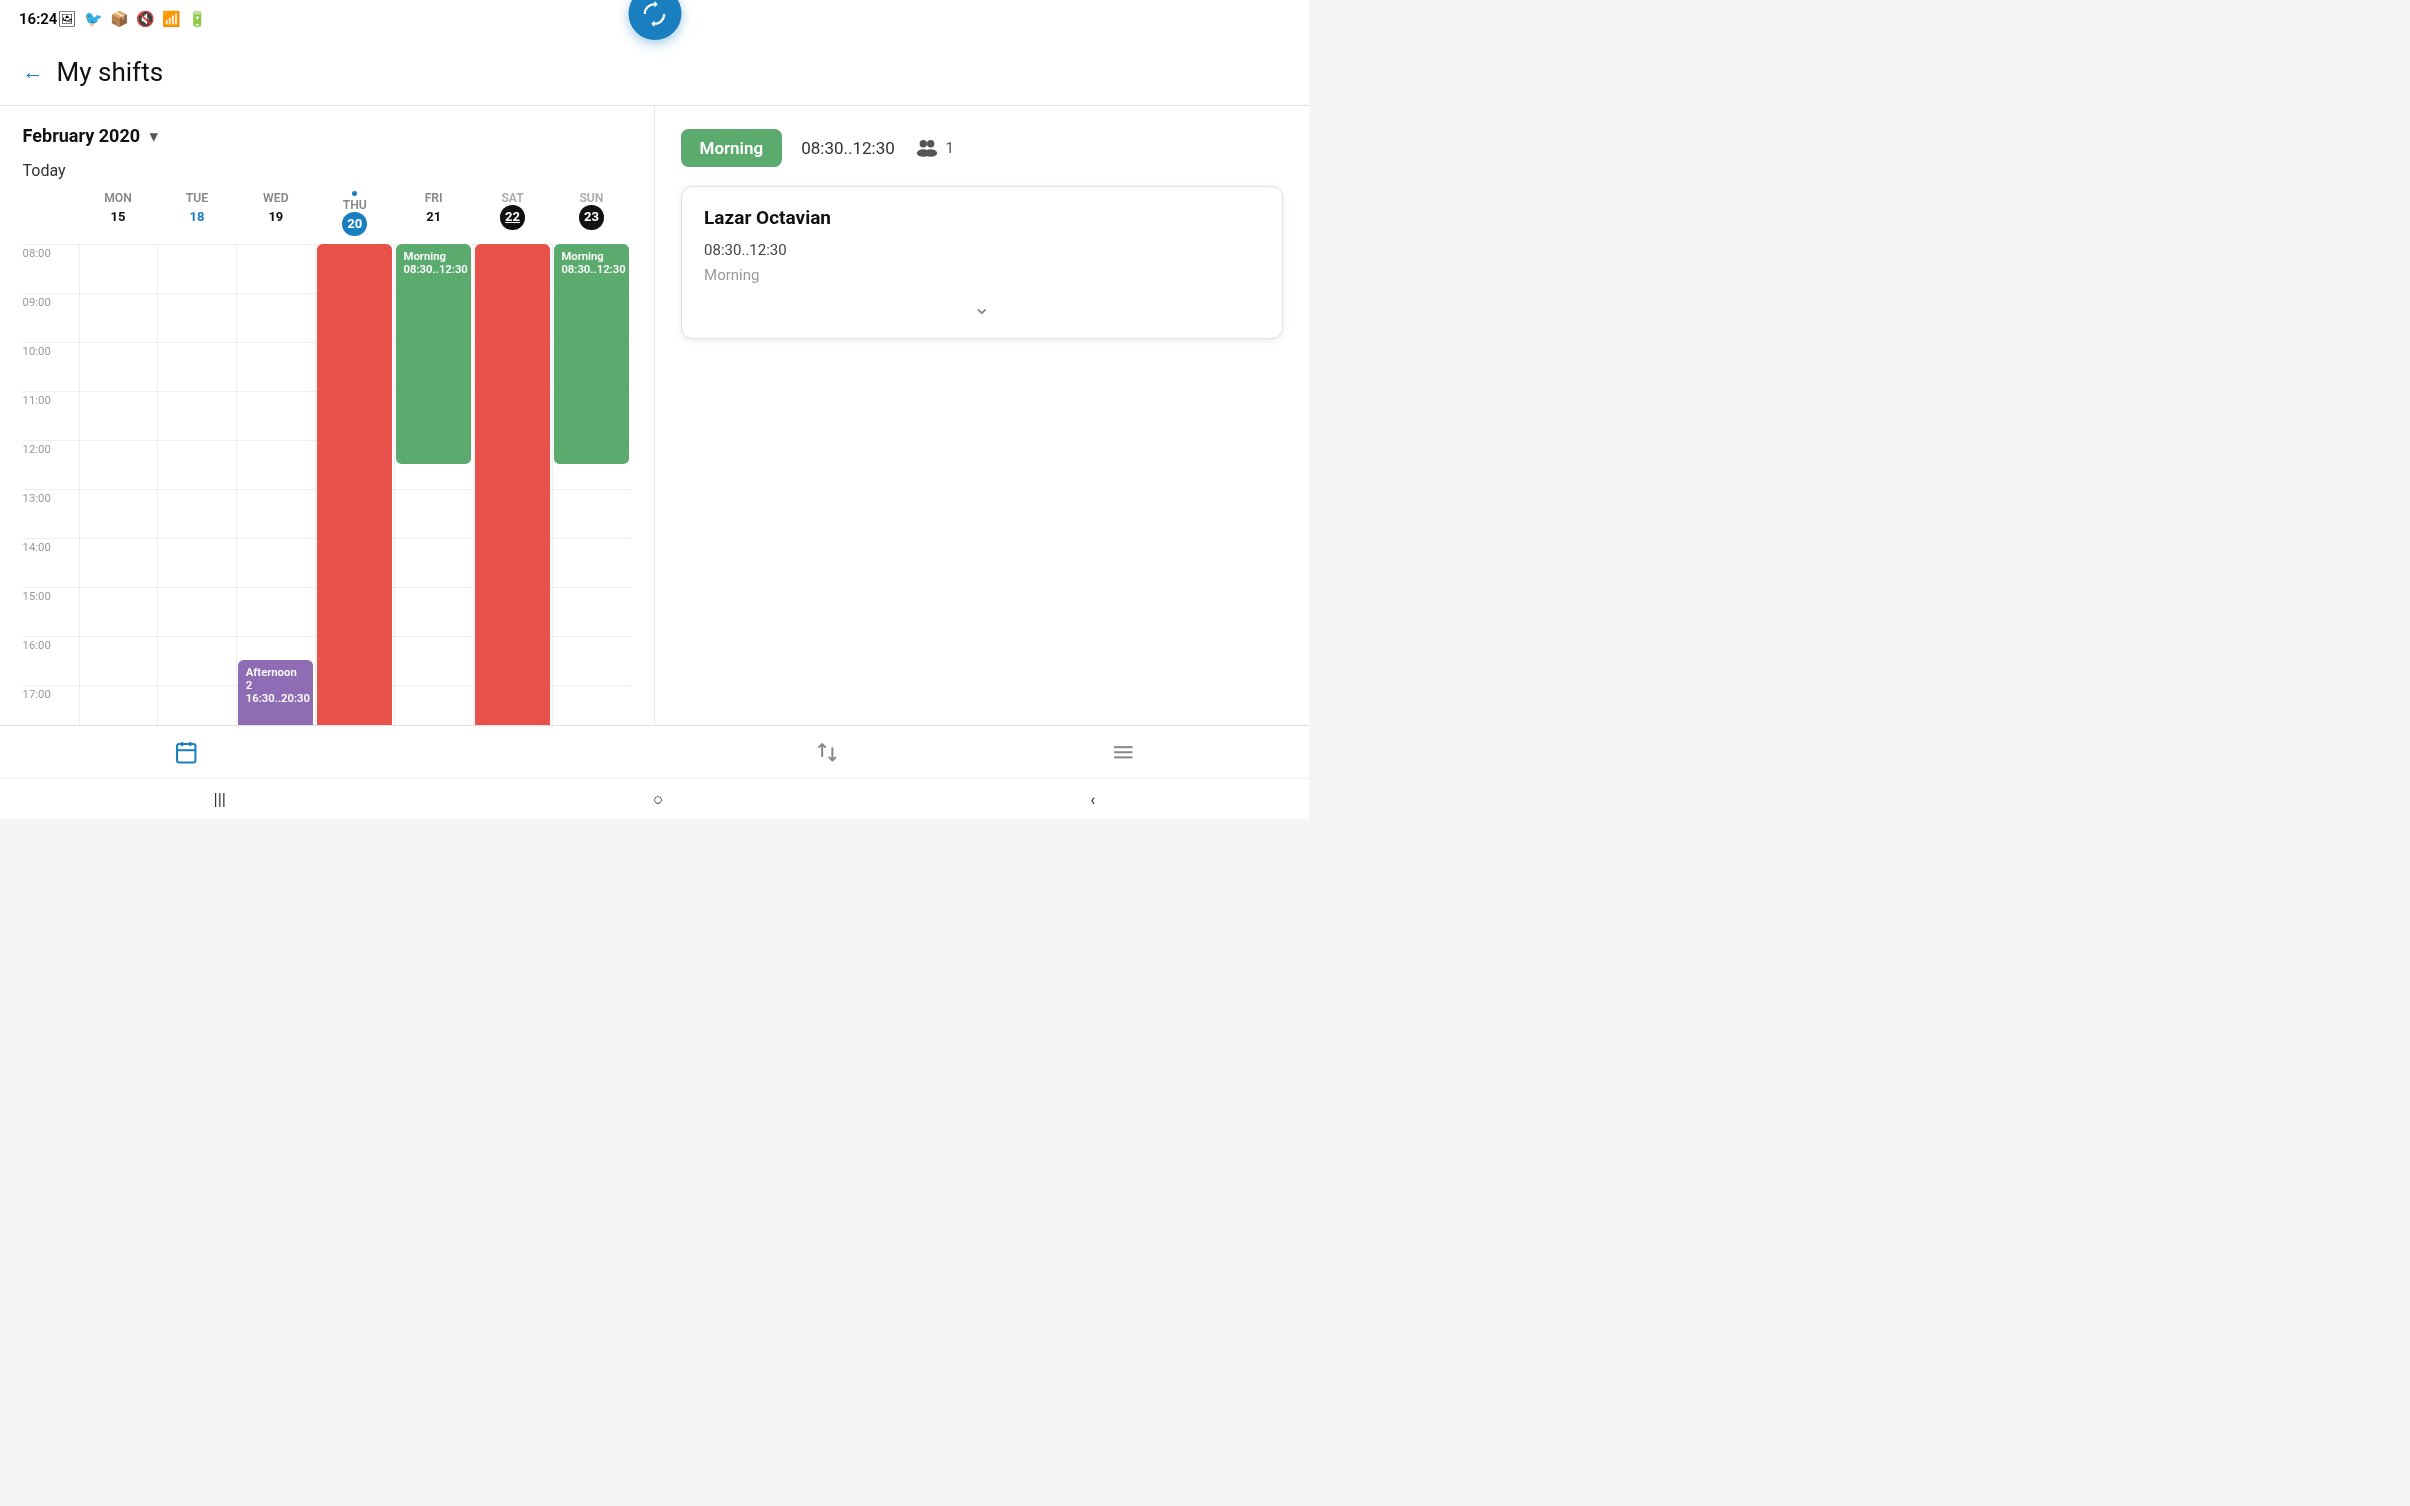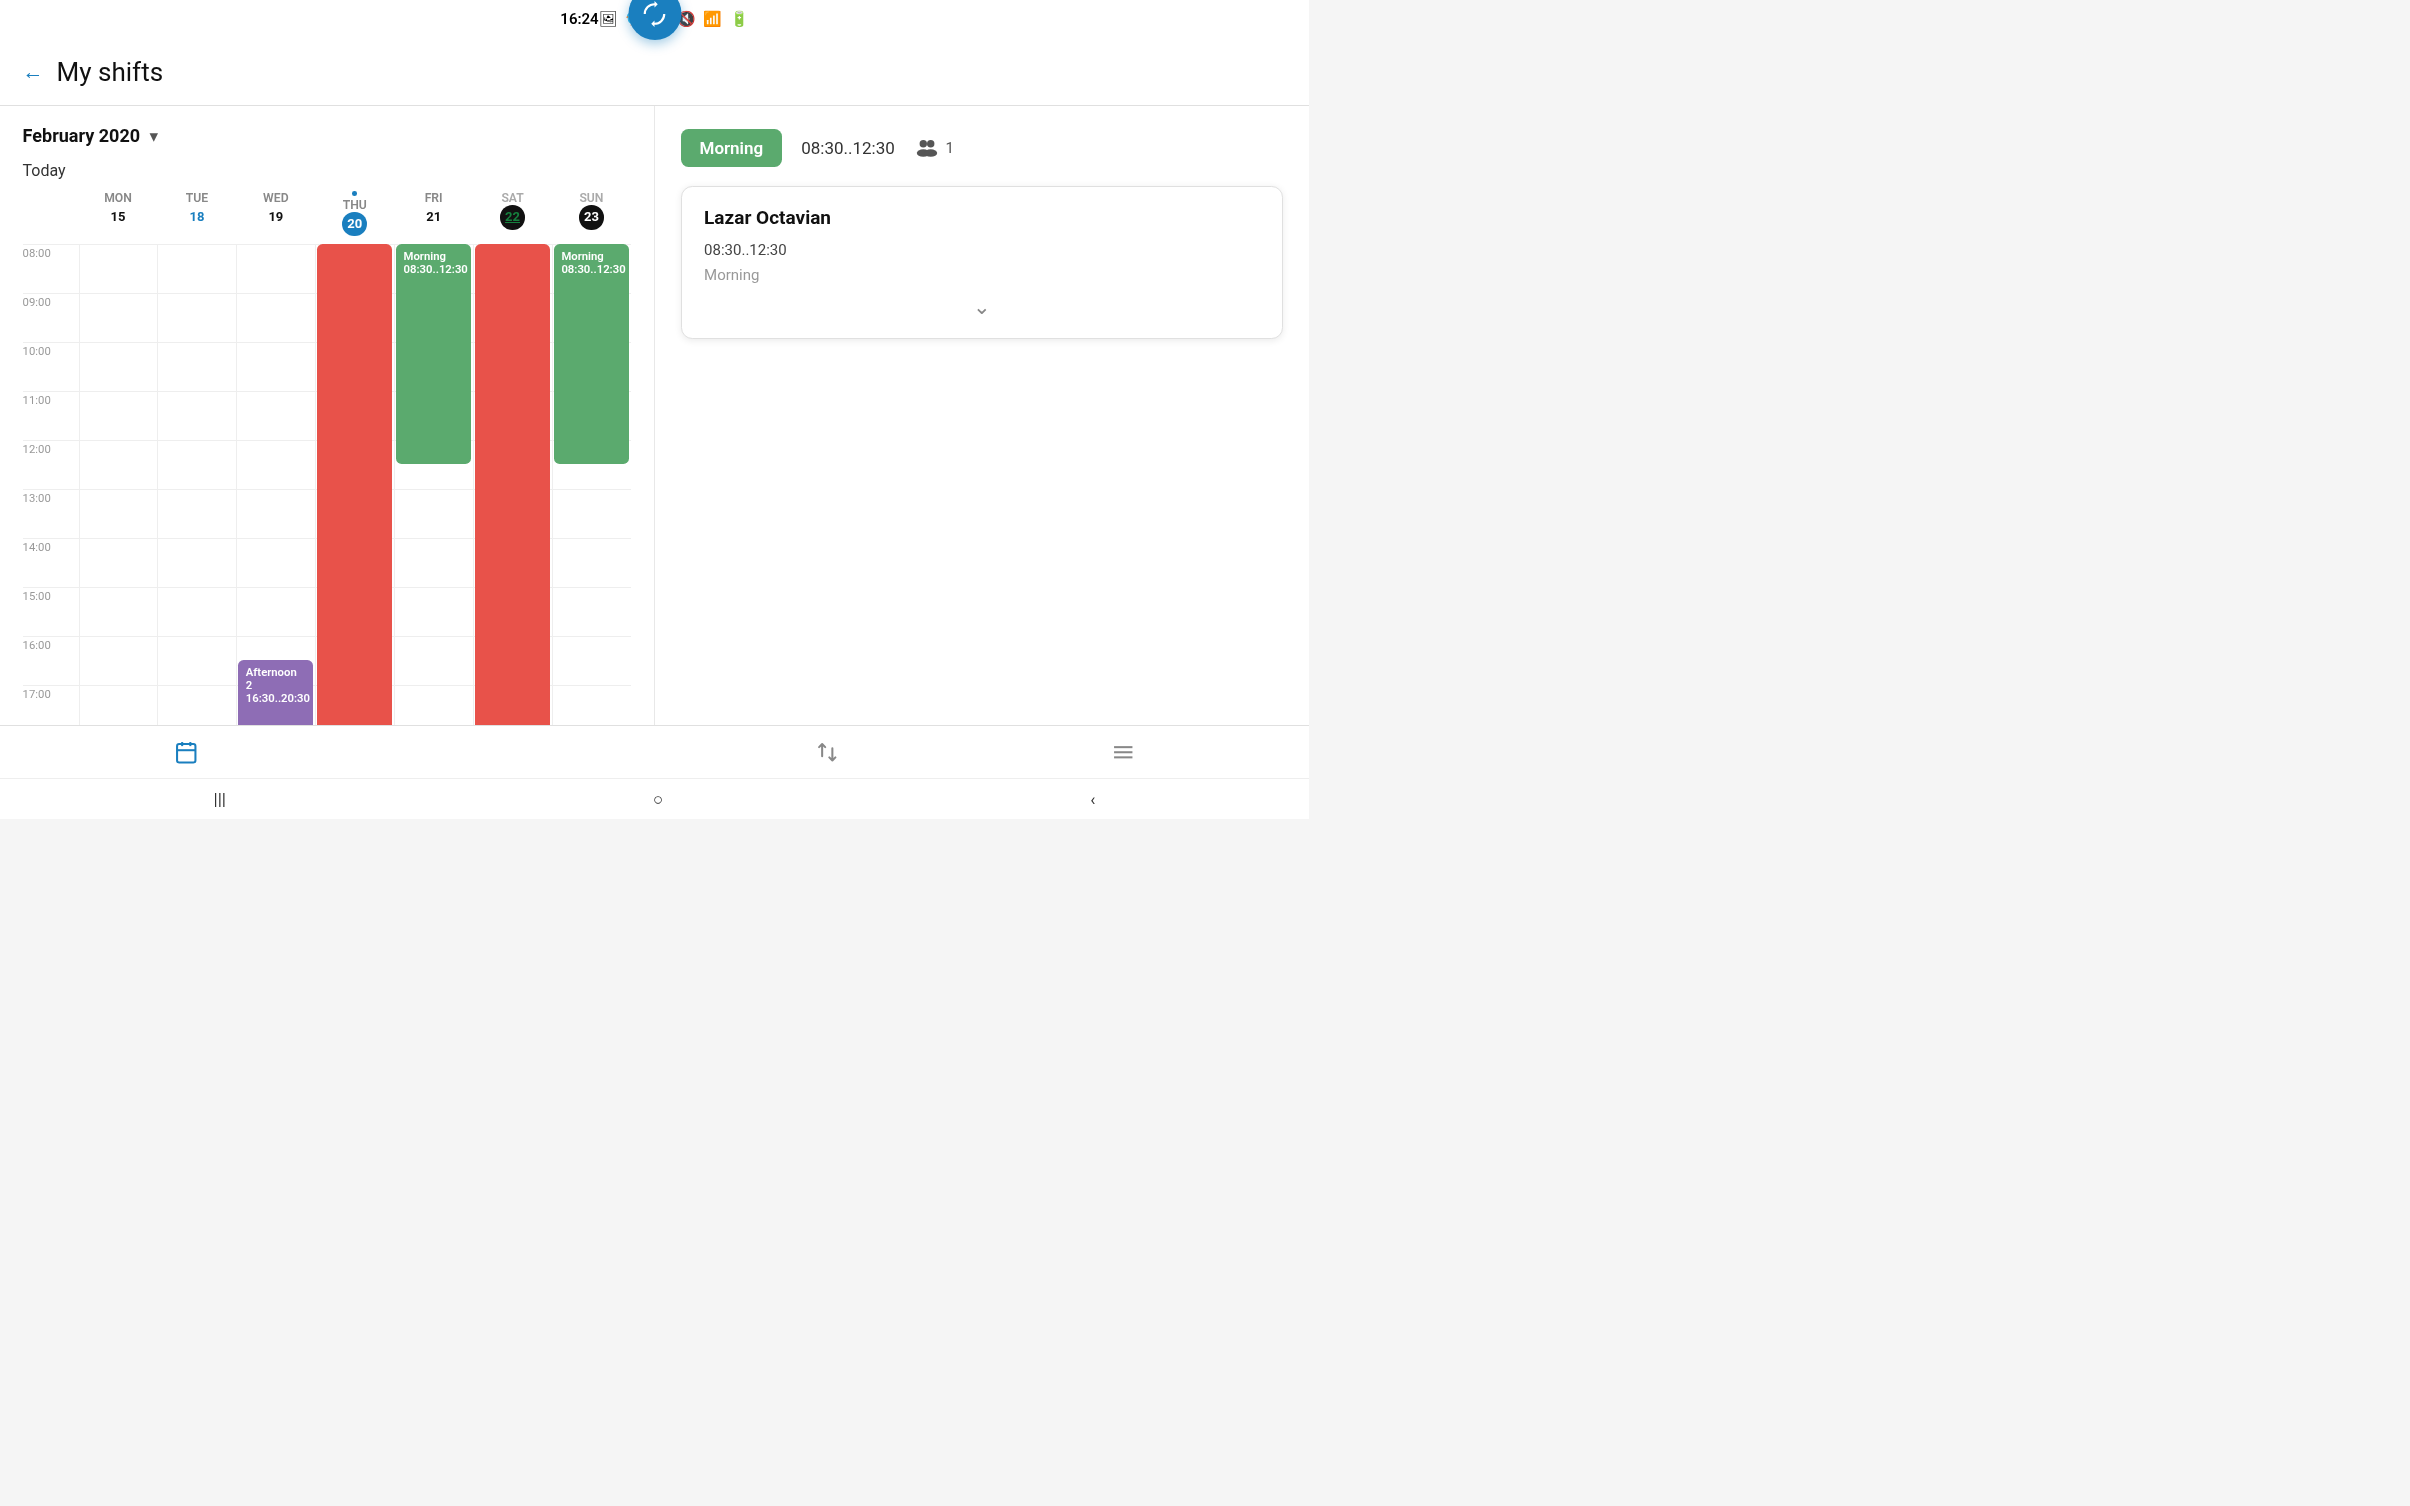--- a/index.html
+++ b/index.html
@@ -8,21 +8,21 @@
       background: #f5f5f5;
       width: 1309px;
       height: 819px;
       overflow: hidden;
       position: relative;
     }
 
     
     .status-bar {
       display: flex;
-      justify-content: center;
+      justify-content: flex-start;
       align-items: center;
       padding: 7.5px 19px;
       background: #fff;
       height: 38px;
     }
     .status-time {
       font-size: 15px;
       font-weight: 600;
       color: #000;
     }
@@ -339,21 +339,21 @@
         <span class="dot"></span>
         <span>THU</span><br>
         <span class="day-num">20</span>
       </div>
       <div class="week-day">
         <span>FRI</span><br>
         <span class="day-num">21</span>
       </div>
       <div class="week-day" style="color:#aaa;">
         <span>SAT</span><br>
-        <span class="day-num" style="background:#111;color:#15803d;text-decoration:underline;">22</span>
+        <span class="day-num" style="background:#111;color:#ffffff;text-decoration:underline;">22</span>
       </div>
       <div class="week-day" style="color:#aaa;">
         <span>SUN</span><br>
         <span class="day-num" style="background:#111;color:#fff;">23</span>
       </div>
     </div>
 
     <div class="time-grid" id="time-grid" style="position: relative;">
 
     <div class="time-row">

